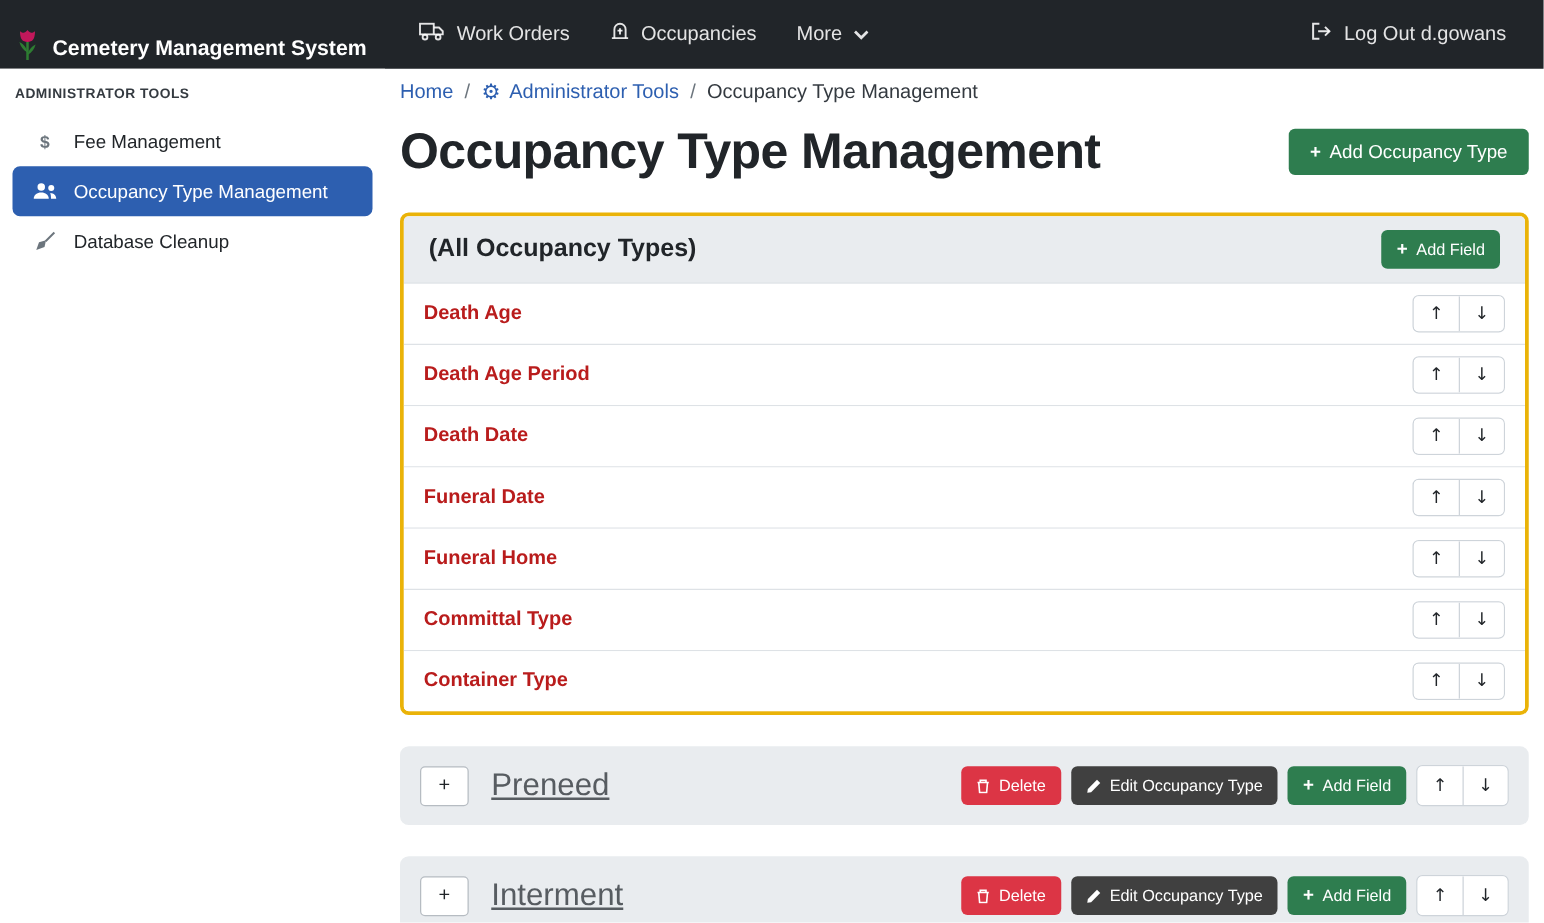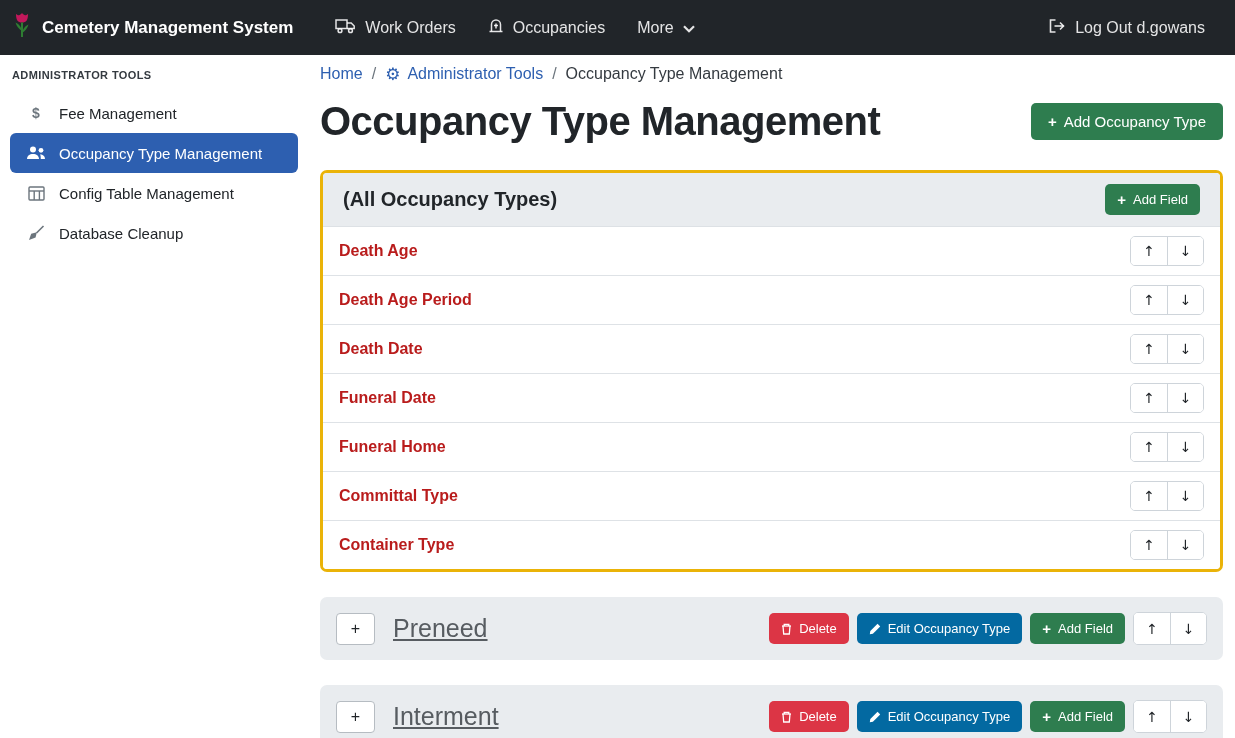--- a/index.html
+++ b/index.html
@@ -2,21 +2,21 @@
 <html><head>
 <meta charset="utf-8">
 <style>
   * { margin:0; padding:0; box-sizing:border-box; }
   html,body { width:1235px; height:738px; overflow:hidden; background:#fff;
     font-family:"Liberation Sans", sans-serif; color:#212529; }
   .uni { font-family:"DejaVu Sans", sans-serif; }
   button { font-family:inherit; cursor:pointer; }
 
   
-  .navbar { height:55px; background:#212529; display:flex; align-items:center; padding:0 14px 0 12px; }
+  .navbar { height:55px; background:#212529; display:flex; align-items:flex-end; padding:0 14px 0 12px; }
   .brand { display:flex; align-items:center; gap:10px; margin-right:26px; }
   .brand-title { color:#fff; font-size:17px; font-weight:700; }
   .nav-link { display:flex; align-items:center; gap:9px; color:rgba(255,255,255,.88);
     font-size:16px; padding:0 16px; height:55px; text-decoration:none; cursor:pointer; }
   .nav-link svg { flex:0 0 auto; }
   .logout { margin-left:auto; }
 
   
   .layout { display:flex; height:683px; }
   .sidebar { width:308px; flex:0 0 308px; padding-top:12px; background:#fff; }
@@ -40,21 +40,21 @@
 
   
   .page-header { display:flex; align-items:center; justify-content:space-between; margin-bottom:26px; }
   .page-title { font-size:40px; font-weight:600; color:#212529; letter-spacing:-.5px; }
   .btn { display:inline-flex; align-items:center; gap:7px; border:none; border-radius:5px;
     color:#fff; background:#2e7d4f; }
   .btn .plus { font-size:15px; font-weight:700; line-height:1; }
   .btn-lg { font-size:15px; padding:10px 17px; }
   .btn-sm { font-size:13px; padding:8px 12px; }
   .btn.danger { background:#dc3545; }
-  .btn.teal { background:#0369a1; }
+  .btn.teal { background:#404040; }
 
   
   .card { border:3px solid #eab308; border-radius:7px; overflow:hidden; }
   .card-header { background:#e9ecef; padding:11px 20px; display:flex; align-items:center;
     justify-content:space-between; border-bottom:1px solid #dde1e5; }
   .card-title { font-size:20px; font-weight:700; }
   .field-row { display:flex; align-items:center; justify-content:space-between;
     padding:9px 16px; border-bottom:1px solid #dee2e6; background:#fff; }
   .field-row:last-child { border-bottom:none; }
   .field-link { color:#b91c1c; font-weight:700; font-size:16px; text-decoration:none; cursor:pointer; }
@@ -146,31 +146,20 @@
           <circle cx="7" cy="3.5" r="3"></circle>
           <path d="M1 13c0-3.1 2.6-5 6-5s6 1.9 6 5z"></path>
           <circle cx="15" cy="4.3" r="2.4"></circle>
           <path d="M14.2 8.3c2.9.2 4.8 2 4.8 4.7h-4.2c0-1.9-.2-3.5-.6-4.7z"></path>
         </svg>
       </span>
       <span>Occupancy Type Management</span>
     </div>
 
 
-    <div class="side-item">
-      <span class="ic">
-        <svg width="17" height="15" viewBox="0 0 17 15" fill="none" stroke="currentColor" stroke-width="1.4">
-          <rect x="1" y="1" width="15" height="13" rx="1"></rect>
-          <path d="M1 5h15"></path>
-            <path d="M6.2 5v9"></path>
-            <path d="M11.4 5v9"></path>
-        </svg>
-      </span>
-      <span>Config Table Management</span>
-    </div>
 
     <div class="side-item">
       <span class="ic">
         <svg width="17" height="16" viewBox="0 0 17 16">
           <path d="M15.5 1L8.5 8" stroke="currentColor" stroke-width="1.6" fill="none"></path>
           <path d="M8.8 7.2 L3.2 8.8 L1 15 L7.6 12.6 Z" fill="currentColor"></path>
         </svg>
       </span>
       <span>Database Cleanup</span>
     </div>

